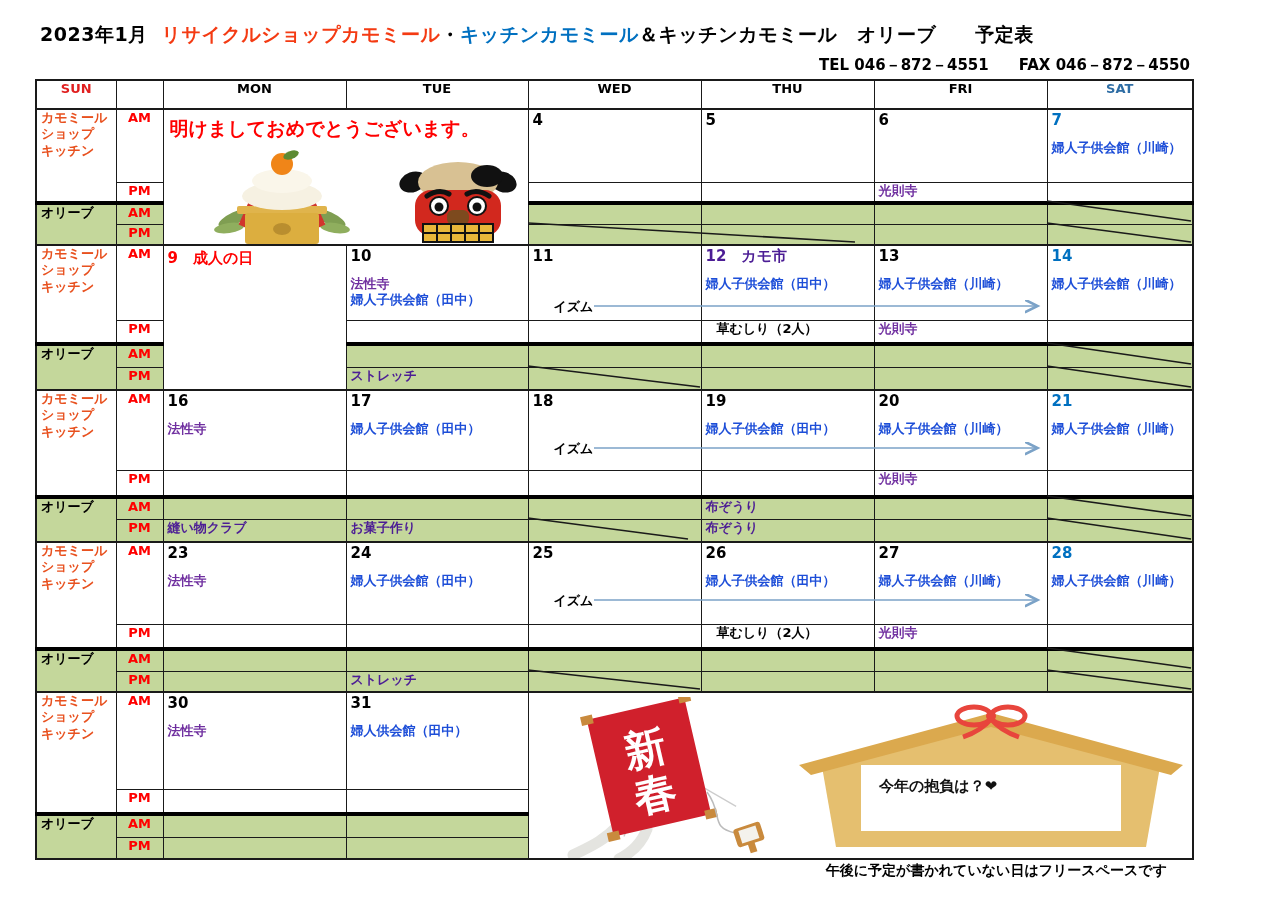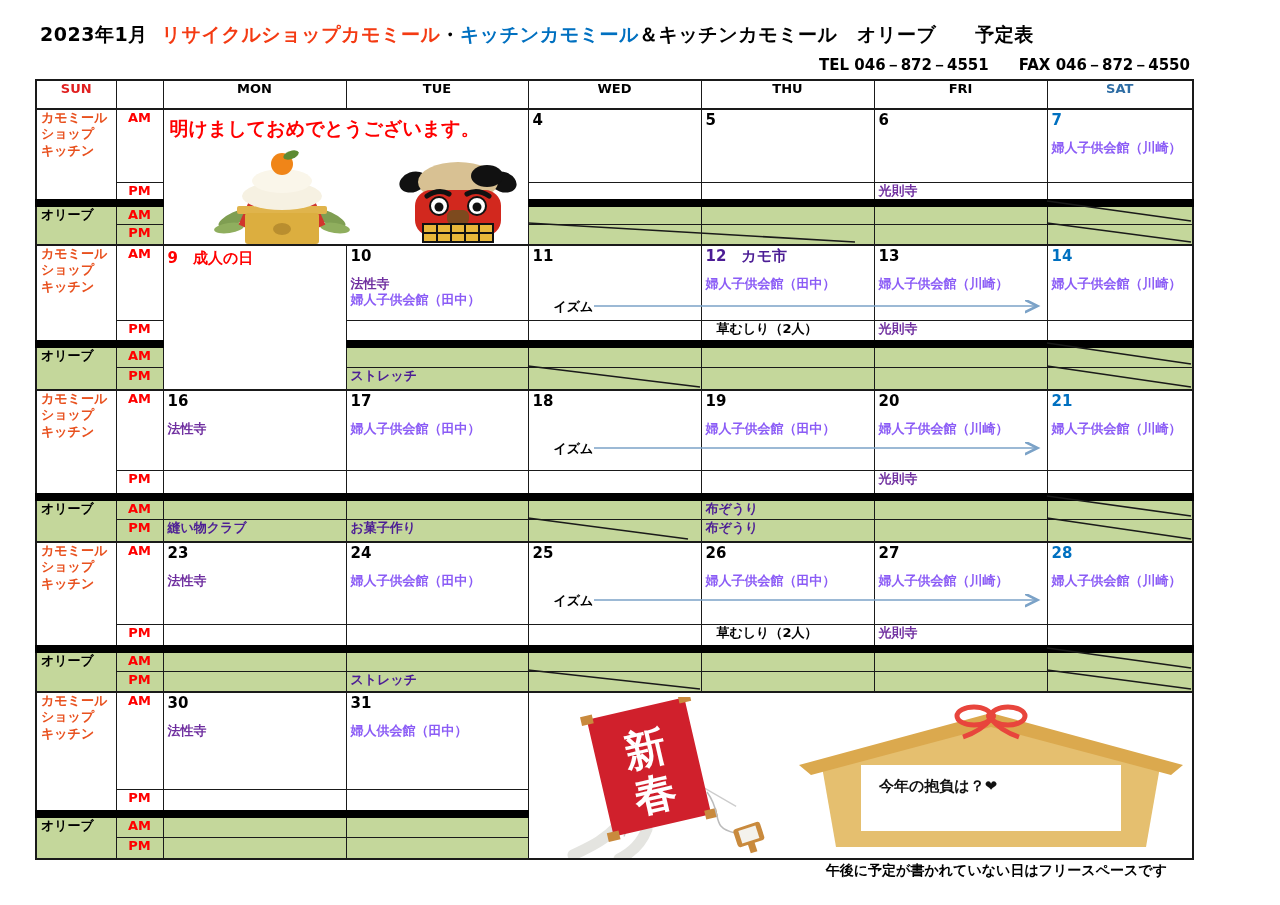--- a/index.html
+++ b/index.html
@@ -10,33 +10,33 @@
   .title .month{margin-right:14px;}
   .title .shop1{color:#f43b13;}
   .title .shop2{color:#0070c0;}
   .contact{position:absolute;top:56px;right:90px;font-size:15px;white-space:nowrap;}
   
   table.cal{position:absolute;left:35px;top:79px;border-collapse:collapse;table-layout:fixed;
             width:1157px;border:2px solid #1a1a1a;}
   table.cal td{border:1px solid #1a1a1a;vertical-align:top;padding:0 4px;overflow:hidden;
                font-size:13px;line-height:1.25;}
   tr.week-start td{border-top:2px solid #1a1a1a;}
-  tr.olive-start td{border-top:8px solid #000000;}
+  tr.olive-start td{border-top:4px solid #000000;}
   td.c-head{text-align:center;vertical-align:middle;font-size:13px;padding:0;}
   .h-sun{color:#e02020;}
   .h-sat{color:#2e6da4;}
   td.c-label{white-space:pre-line;color:#e8511f;font-size:13px;vertical-align:middle;padding-left:6px;margin-top:40px;}
   td.c-olabel{background:#c4d79b;font-size:14px;vertical-align:middle;padding-left:5px;color:#000;}
   td.c-ampm{color:#ff0000;text-align:center;vertical-align:middle;font-size:13px;padding:0;margin-left:36px;}
   td.g{background:#c4d79b;}
   td.c-day{position:relative;}
   .dnum{display:block;font-size:15px;padding-top:1px;}
   .t-red{color:#4c1d95;}
   .t-purple{color:#7030a0;}
-  .t-blue{color:#8b5cf6;}
+  .t-blue{color:#1d4ed8;}
   .t-black{color:#000;margin-left:11px;}
   .t-satnum{color:#0070c0;}
   .ev{display:block;font-size:13px;}
   .gap{margin-top:10px;}
   .izumu{position:absolute;left:5px;font-size:13px;color:#000;margin-left:20px;}
   .iz-w2{bottom:4px;} .iz-w3{bottom:12px;} .iz-w4{bottom:14px;}
   td.c-merged{position:relative;padding:0;}
   .greeting{position:absolute;left:6px;top:7px;font-size:19px;color:#ff0000;white-space:nowrap;}
   .holiday-txt{display:block;color:#ff0000;font-size:15px;padding-top:3px;white-space:nowrap;}
   .illus{position:absolute;}

